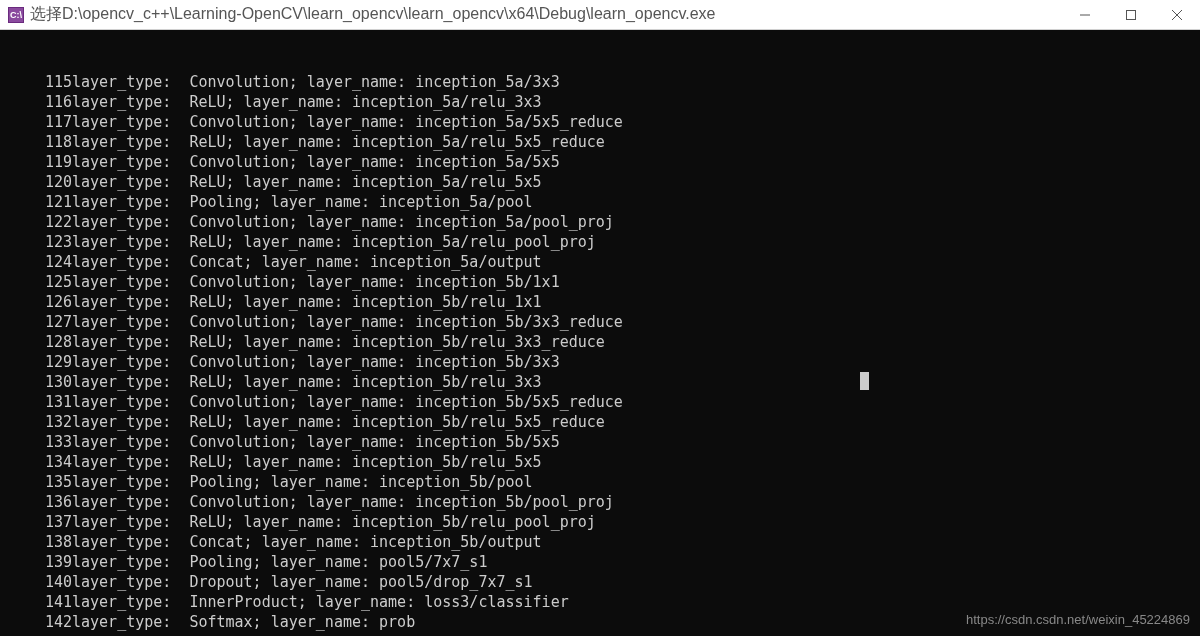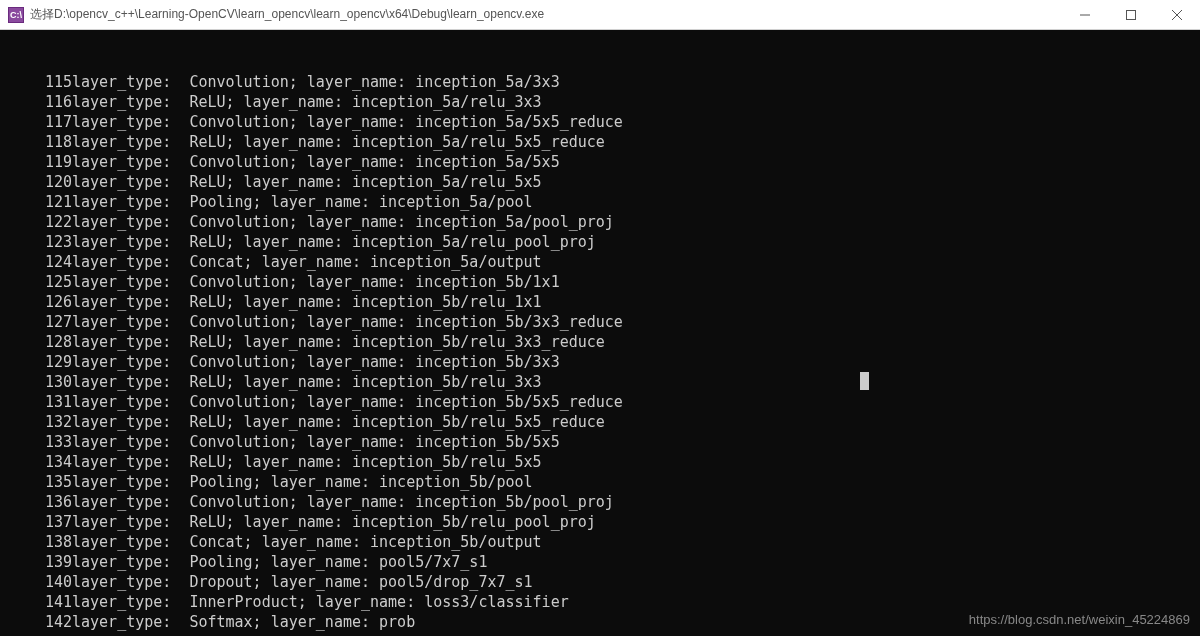--- a/index.html
+++ b/index.html
@@ -31,21 +31,21 @@
       border: 1px solid #6a2a7e;
       display: inline-block;
       font-size: 9px;
       color: white;
       text-align: center;
       line-height: 14px;
       font-weight: bold;
     }
     .titlebar-text {
       flex: 1;
-      font-size: 12px;
+      font-size: 16px;
       color: #555;
       white-space: nowrap;
     }
     .titlebar-controls {
       display: flex;
       height: 100%;
     }
     .titlebar-button {
       width: 46px;
       height: 100%;
@@ -123,14 +123,14 @@
           <line x1="10" y1="0" x2="0" y2="10" stroke="#555" stroke-width="1"></line>
         </svg>
     </button>
   </div>
 </div>
 
 <div class="console">
   <div id="lines-container"><span class="console-line"><span class="line-no">115</span><span>layer_type:  Convolution; layer_name: inception_5a/3x3</span></span><span class="console-line"><span class="line-no">116</span><span>layer_type:  ReLU; layer_name: inception_5a/relu_3x3</span></span><span class="console-line"><span class="line-no">117</span><span>layer_type:  Convolution; layer_name: inception_5a/5x5_reduce</span></span><span class="console-line"><span class="line-no">118</span><span>layer_type:  ReLU; layer_name: inception_5a/relu_5x5_reduce</span></span><span class="console-line"><span class="line-no">119</span><span>layer_type:  Convolution; layer_name: inception_5a/5x5</span></span><span class="console-line"><span class="line-no">120</span><span>layer_type:  ReLU; layer_name: inception_5a/relu_5x5</span></span><span class="console-line"><span class="line-no">121</span><span>layer_type:  Pooling; layer_name: inception_5a/pool</span></span><span class="console-line"><span class="line-no">122</span><span>layer_type:  Convolution; layer_name: inception_5a/pool_proj</span></span><span class="console-line"><span class="line-no">123</span><span>layer_type:  ReLU; layer_name: inception_5a/relu_pool_proj</span></span><span class="console-line"><span class="line-no">124</span><span>layer_type:  Concat; layer_name: inception_5a/output</span></span><span class="console-line"><span class="line-no">125</span><span>layer_type:  Convolution; layer_name: inception_5b/1x1</span></span><span class="console-line"><span class="line-no">126</span><span>layer_type:  ReLU; layer_name: inception_5b/relu_1x1</span></span><span class="console-line"><span class="line-no">127</span><span>layer_type:  Convolution; layer_name: inception_5b/3x3_reduce</span></span><span class="console-line"><span class="line-no">128</span><span>layer_type:  ReLU; layer_name: inception_5b/relu_3x3_reduce</span></span><span class="console-line"><span class="line-no">129</span><span>layer_type:  Convolution; layer_name: inception_5b/3x3</span></span><span class="console-line"><span class="line-no">130</span><span>layer_type:  ReLU; layer_name: inception_5b/relu_3x3</span></span><span class="console-line"><span class="line-no">131</span><span>layer_type:  Convolution; layer_name: inception_5b/5x5_reduce</span></span><span class="console-line"><span class="line-no">132</span><span>layer_type:  ReLU; layer_name: inception_5b/relu_5x5_reduce</span></span><span class="console-line"><span class="line-no">133</span><span>layer_type:  Convolution; layer_name: inception_5b/5x5</span></span><span class="console-line"><span class="line-no">134</span><span>layer_type:  ReLU; layer_name: inception_5b/relu_5x5</span></span><span class="console-line"><span class="line-no">135</span><span>layer_type:  Pooling; layer_name: inception_5b/pool</span></span><span class="console-line"><span class="line-no">136</span><span>layer_type:  Convolution; layer_name: inception_5b/pool_proj</span></span><span class="console-line"><span class="line-no">137</span><span>layer_type:  ReLU; layer_name: inception_5b/relu_pool_proj</span></span><span class="console-line"><span class="line-no">138</span><span>layer_type:  Concat; layer_name: inception_5b/output</span></span><span class="console-line"><span class="line-no">139</span><span>layer_type:  Pooling; layer_name: pool5/7x7_s1</span></span><span class="console-line"><span class="line-no">140</span><span>layer_type:  Dropout; layer_name: pool5/drop_7x7_s1</span></span><span class="console-line"><span class="line-no">141</span><span>layer_type:  InnerProduct; layer_name: loss3/classifier</span></span><span class="console-line"><span class="line-no">142</span><span>layer_type:  Softmax; layer_name: prob</span></span></div>
   
   <div class="cursor"></div>
-  <div class="watermark">https://blog.csdn.net/weixin_45224869</div>
+  <div class="watermark">https://csdn.csdn.net/weixin_45224869</div>
 </div>
 
 </body></html>

